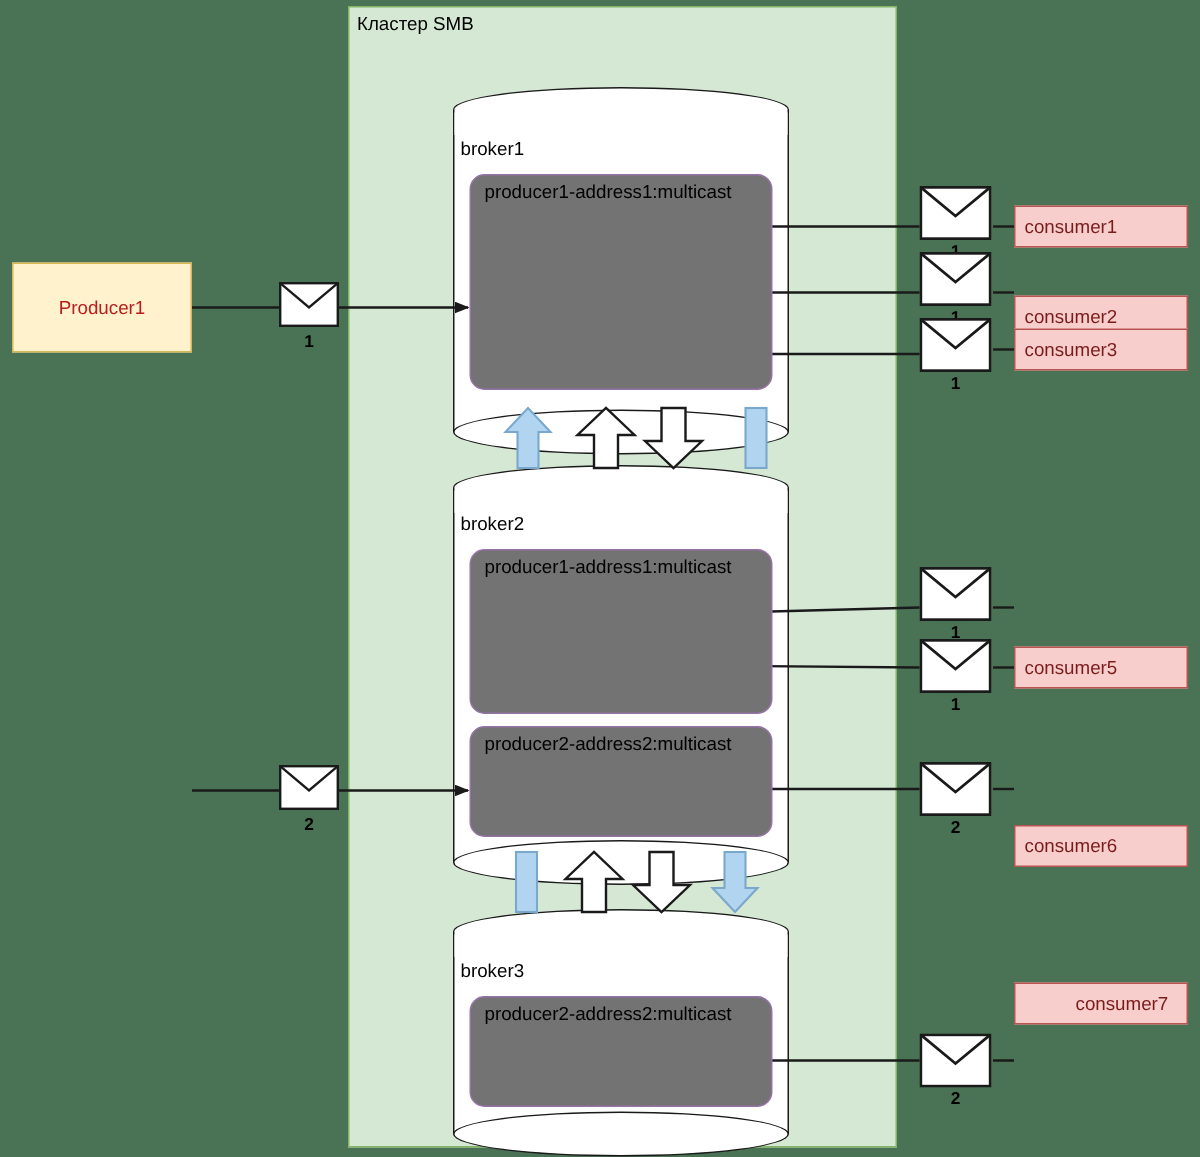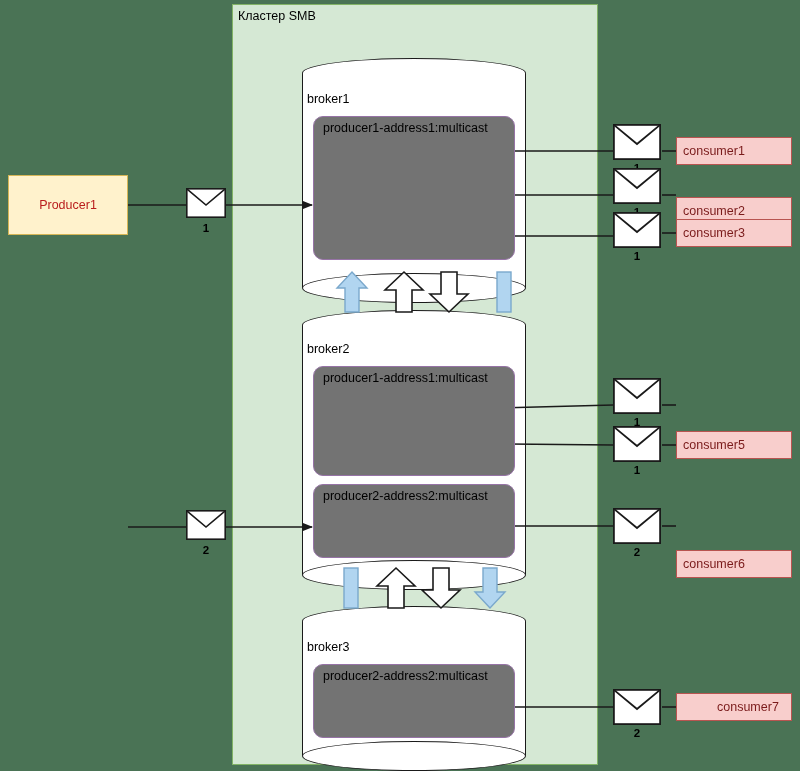--- a/index.html
+++ b/index.html
@@ -177,21 +177,21 @@
   </div>
   <div class="consumer" style="left:676px;top:219px;width:116px;height:28px;">
     <span>consumer3</span>
   </div>
   <div class="consumer" style="left:676px;top:431px;width:116px;height:28px;">
     <span>consumer5</span>
   </div>
   <div class="consumer" style="left:676px;top:512px;width:116px;height:28px;margin-top:38px;">
     <span>consumer6</span>
   </div>
-  <div class="consumer" style="left:676px;top:693px;width:116px;height:28px;padding-left:40px;">
+  <div class="consumer" style="left:676px;top:655px;width:116px;height:28px;padding-left:40px;">
     <span>consumer7</span>
   </div>
 
   <svg class="arrowlayer">
     <defs>
       <marker id="ah" markerWidth="10" markerHeight="8" refX="9" refY="4" orient="auto" markerUnits="userSpaceOnUse">
         <path d="M0,0 L10,4 L0,8 z" fill="#1a1a1a"></path>
       </marker>
     </defs>
 

